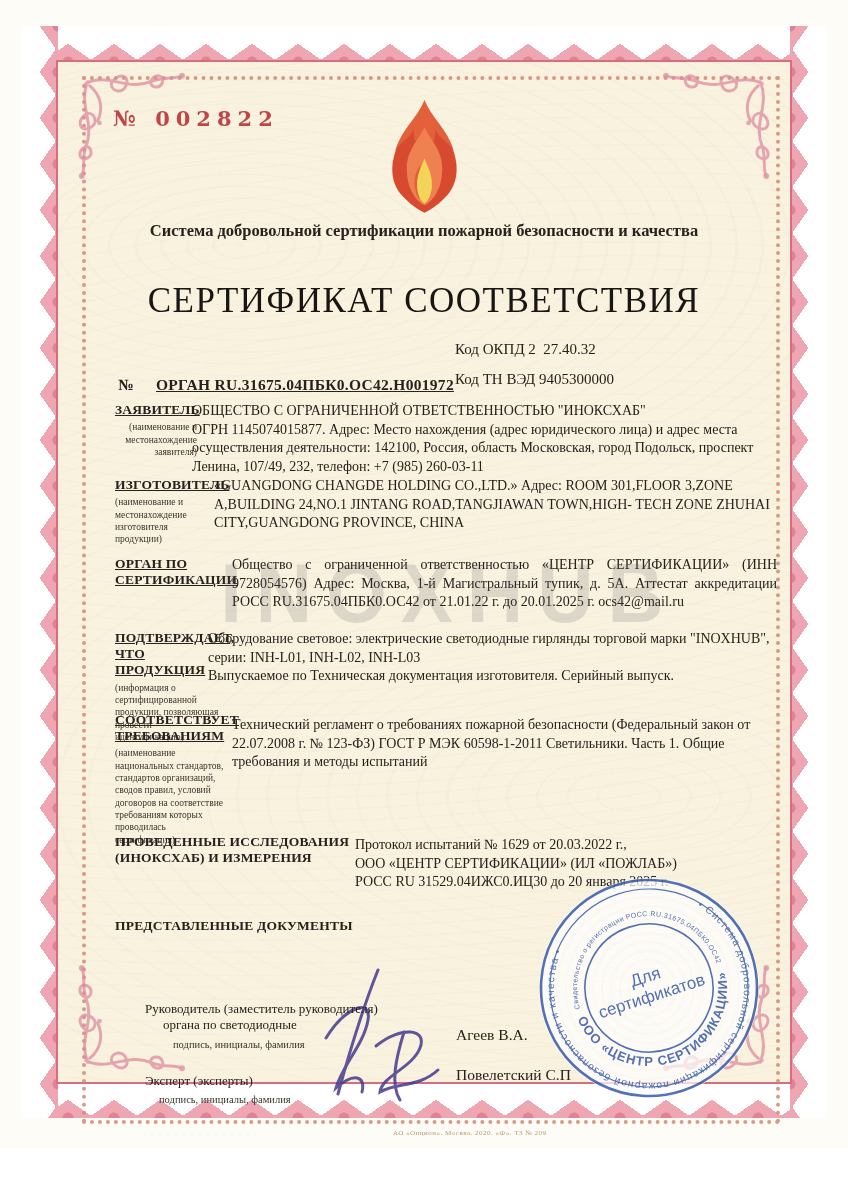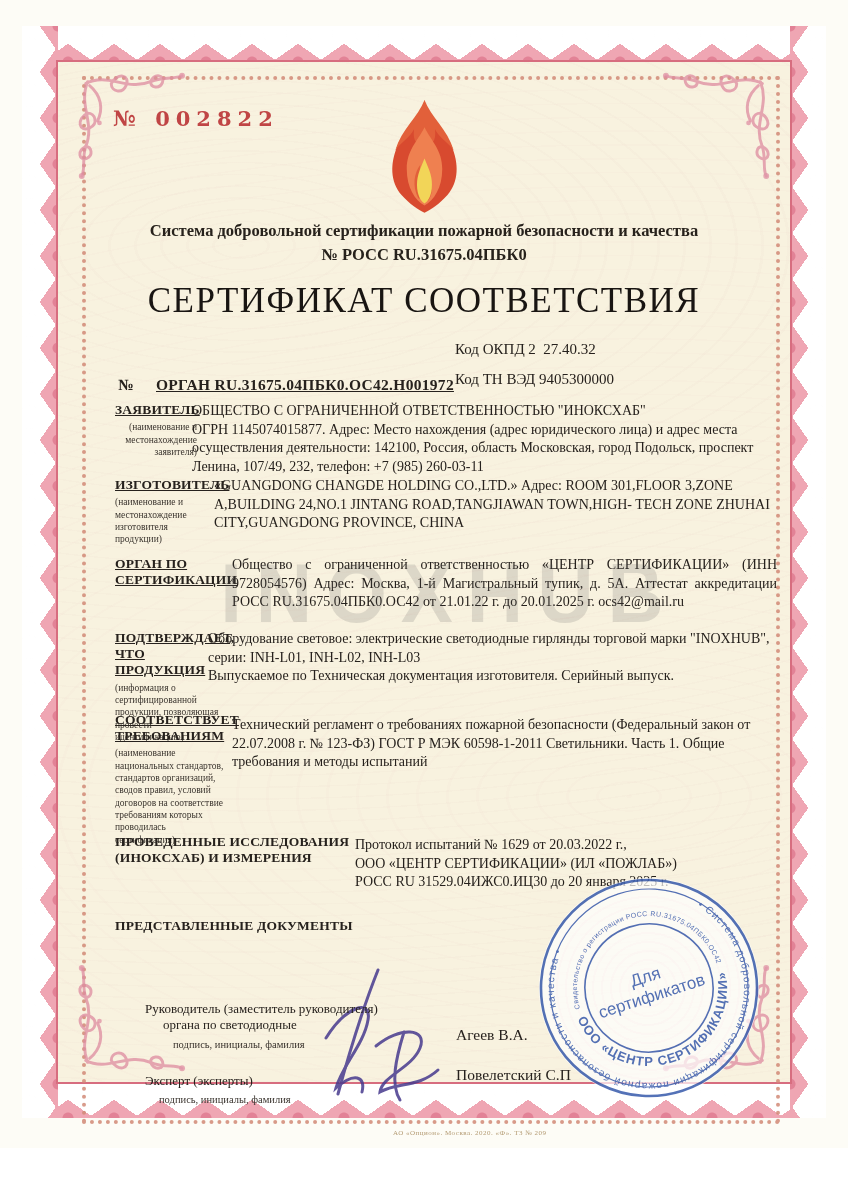--- a/index.html
+++ b/index.html
@@ -184,21 +184,20 @@
 
   <svg class="flame" width="105" height="120" viewBox="0 0 100 115">
     <path d="M50 2 C53 20 68 27 76 46 C83 63 83 80 72 93 C64 102 56 107 50 110 C44 107 36 102 28 93 C17 80 17 63 24 46 C32 27 47 20 50 2 Z" fill="#d84a2f"></path>
     <path d="M50 2 C56 18 72 30 78 50 C70 40 64 38 60 30 C62 44 54 48 50 38 C46 48 38 44 40 30 C36 38 30 40 22 50 C28 30 44 18 50 2 Z" fill="#e2603a"></path>
     <path d="M50 28 C57 42 67 50 67 68 C67 86 59 98 50 103 C41 98 33 86 33 68 C33 50 43 42 50 28 Z" fill="#ef8050"></path>
     <path d="M44 96 C38 84 40 72 46 64 C44 76 50 80 52 72 C56 80 60 88 54 98 Z" fill="#e2603a"></path>
     <path d="M50 58 C55 70 58 76 57 87 C56 96 52 100 50 101 C48 100 44 96 43 87 C42 76 45 70 50 58 Z" fill="#f2d558"></path>
   </svg>
 
   <div class="sysline">Система добровольной сертификации пожарной безопасности и качества</div>
-  <div class="sysnum">№ РОСС RU.31675.04ПБК0</div>
   <div class="title">СЕРТИФИКАТ СООТВЕТСТВИЯ</div>
 
   <div class="okpd">Код ОКПД 2  27.40.32</div>
   <div class="tnved">Код ТН ВЭД 9405300000</div>
   <div class="numrow"><span class="numlabel">№</span><span class="numval">ОРГАН RU.31675.04ПБК0.ОС42.Н001972</span></div>
 
   <div class="sec" style="left:115px;top:402px;width:662px;">
     <div style="position:absolute;left:0;top:0;width:82px;text-align:right;">
       <div class="sec-label">ЗАЯВИТЕЛЬ</div>
       <div class="sec-sub" style="white-space:pre-line;">(наименование и

